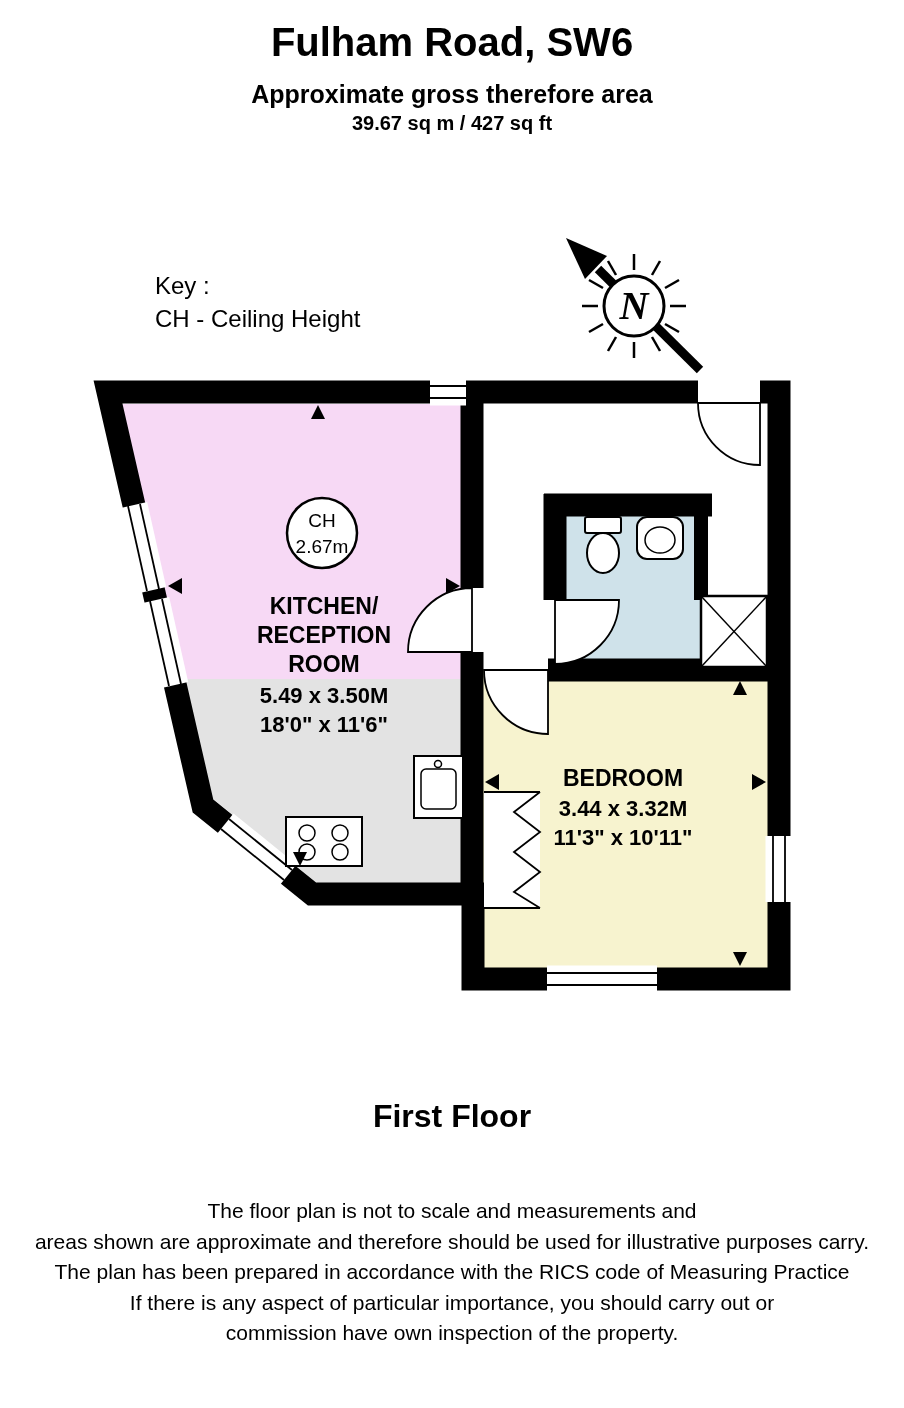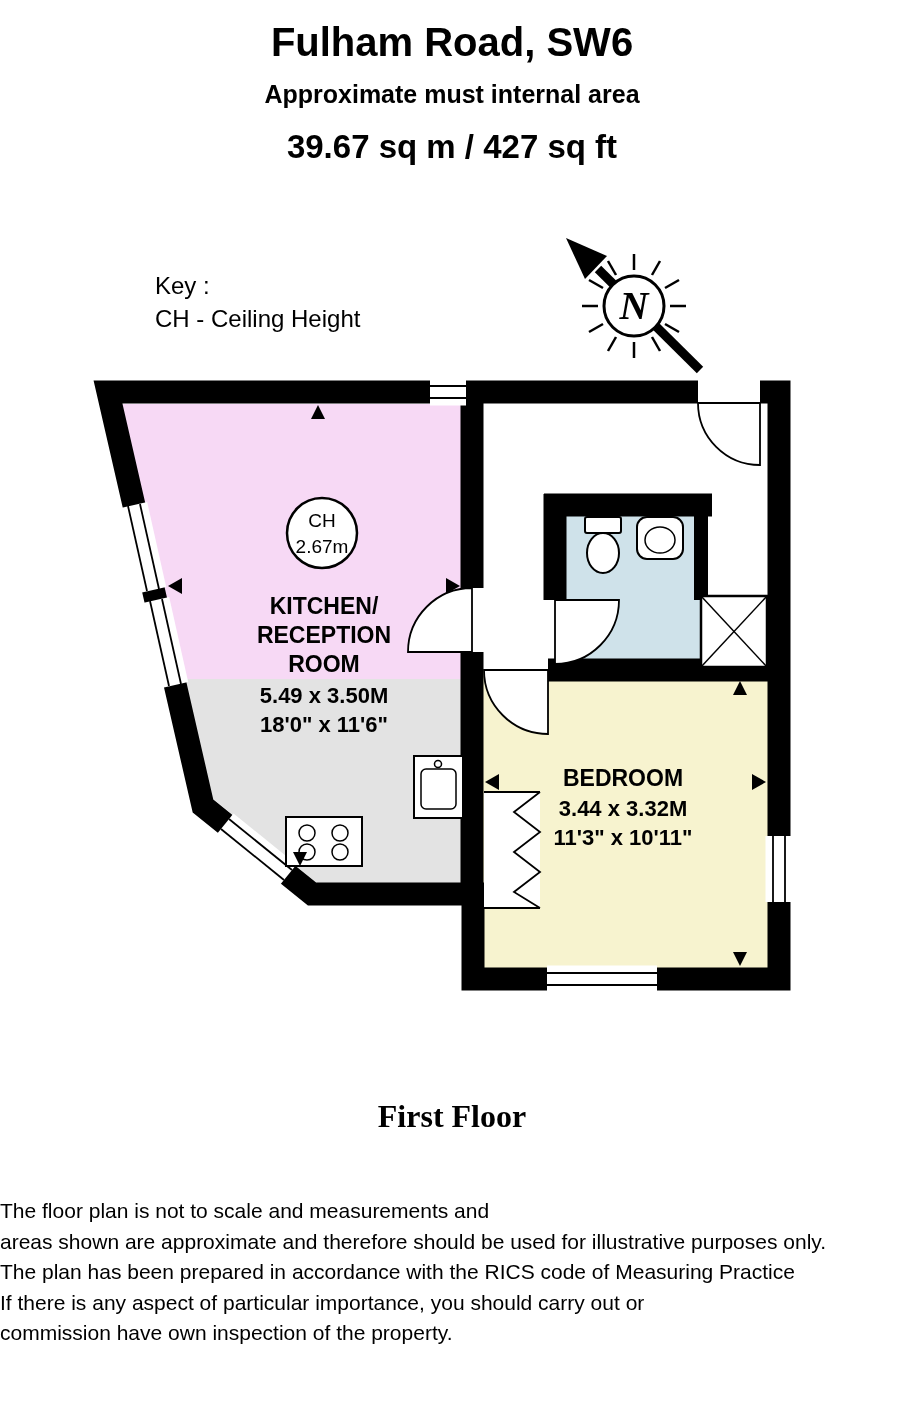--- a/index.html
+++ b/index.html
@@ -3,47 +3,47 @@
 <meta charset="utf-8">
 <style>
   * { margin:0; padding:0; box-sizing:border-box; }
   html,body { background:#ffffff; }
   body { width:904px; height:1408px; font-family:"Liberation Sans",sans-serif; color:#000; }
   .page { position:relative; width:904px; height:1408px; overflow:hidden; background:#fff; }
 
   .hdr { position:absolute; left:0; width:100%; text-align:center; font-weight:bold; white-space:nowrap; }
   .title    { top:12px;  font-size:40px;margin-top:8px; }
   .subtitle { top:80px;  font-size:25px; }
-  .area     { top:128px; font-size:33px; }
+  .area     { top:112px; font-size:20px; }
 
   .plan-svg { position:absolute; top:230px; left:0; }
 
   .key-text  { font-family:"Liberation Sans",sans-serif; font-size:24px; fill:#000; }
   .compass-n { font-family:"Liberation Serif",serif; font-style:italic; font-weight:bold;
                font-size:40px; text-anchor:middle; fill:#000; }
   .room-name { font-family:"Liberation Sans",sans-serif; font-weight:bold; font-size:23px;
                text-anchor:middle; fill:#000; }
   .room-dim  { font-family:"Liberation Sans",sans-serif; font-weight:bold; font-size:22px;
                text-anchor:middle; fill:#000; }
   .ch-text   { font-family:"Liberation Sans",sans-serif; font-size:19px; text-anchor:middle; fill:#000; }
 
   .floor-label { position:absolute; top:1098px; left:0; width:100%; text-align:center;
-                 font-size:32px; font-weight:bold;font-family:Liberation Serif, serif; }
-
-  .disclaimer { position:absolute; top:1196px; left:0; width:100%; text-align:left;
+                 font-size:32px; font-weight:bold; }
+
+  .disclaimer { position:absolute; top:1196px; left:0; width:100%; text-align:center;
                 font-size:21px; line-height:30.5px; }
   .disclaimer div { white-space:nowrap; }
 </style>
 </head>
 <body>
 
 <div class="page">
 
   <div class="hdr title">Fulham Road, SW6</div>
-  <div class="hdr subtitle">Approximate must internal area</div>
+  <div class="hdr subtitle">Approximate gross therefore area</div>
   <div class="hdr area">39.67 sq m / 427 sq ft</div>
 
   <svg class="plan-svg" width="904" height="790" viewBox="0 230 904 790" xmlns="http://www.w3.org/2000/svg">
 
     <text class="key-text" x="155" y="294">Key :</text>
     <text class="key-text" x="155" y="327">CH - Ceiling Height</text>
 
     <g>
       <g stroke="#000" stroke-width="2.5">
         <line x1="670" y1="306" x2="686" y2="306"></line>
@@ -187,19 +187,19 @@
       <text class="room-name" x="623" y="786">BEDROOM</text>
       <text class="room-dim" x="623" y="816">3.44 x 3.32M</text>
       <text class="room-dim" x="623" y="845">11'3" x 10'11"</text>
     </g>
   </svg>
 
   <div class="floor-label">First Floor</div>
 
   <div class="disclaimer">
     <div>The floor plan is not to scale and measurements and</div>
-    <div>areas shown are approximate and therefore should be used for illustrative purposes only.</div>
+    <div>areas shown are approximate and therefore should be used for illustrative purposes carry.</div>
     <div>The plan has been prepared in accordance with the RICS code of Measuring Practice</div>
     <div>If there is any aspect of particular importance, you should carry out or</div>
     <div>commission have own inspection of the property.</div>
   </div>
 
 </div>
 
 </body></html>

